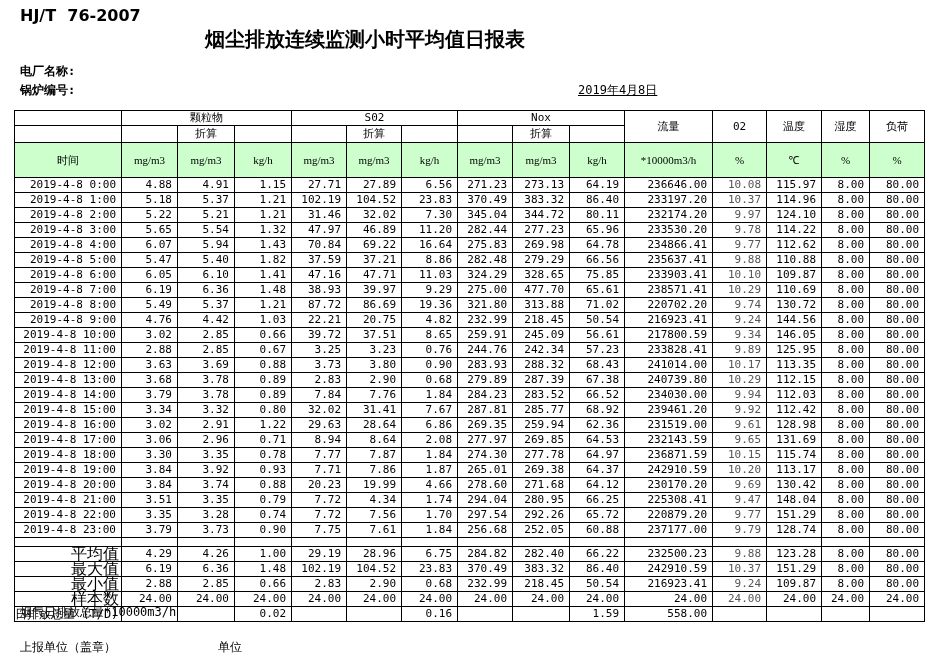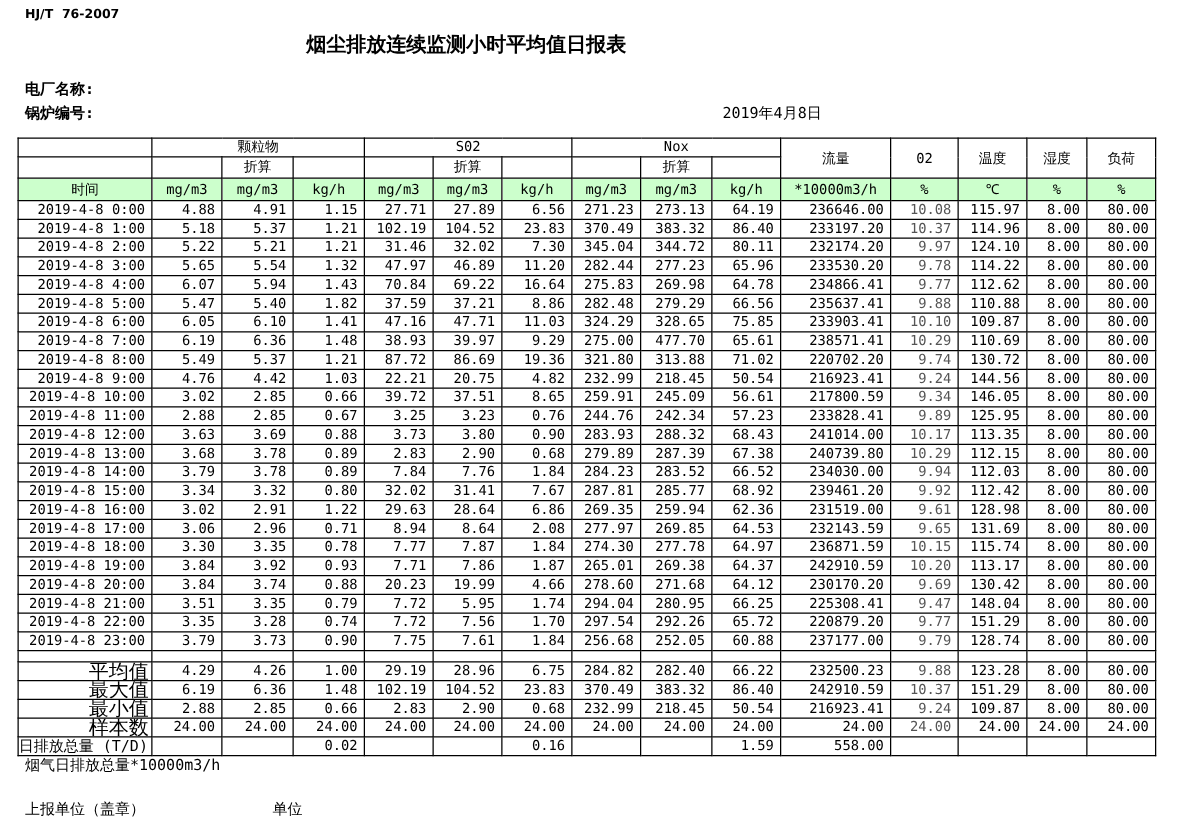--- a/index.html
+++ b/index.html
@@ -2,43 +2,43 @@
 <html><head>
 <meta charset="utf-8">
 <style>
   html,body { margin:0; padding:0; }
   body {
     width:946px; height:658px; background:#ffffff; color:#000;
     font-family:"DejaVu Sans Mono","Liberation Mono",monospace;
     position:relative; overflow:hidden;
   }
   .abs { position:absolute; white-space:pre; }
-  .std-no   { top:6px;  left:20px;  font-size:10px; font-weight:bold; font-family:"DejaVu Sans",sans-serif; }
-  .rpt-title{ top:26px; left:205px; font-size:16px; font-weight:bold;margin-left:40px; }
+  .std-no   { top:6px;  left:20px;  font-size:16px; font-weight:bold; font-family:"DejaVu Sans",sans-serif; }
+  .rpt-title{ top:26px; left:205px; font-size:20px; font-weight:bold; }
   .plant    { top:63px; left:20px;  font-size:12px; font-weight:bold; }
   .boiler   { top:82px; left:20px;  font-size:12px; font-weight:bold; }
-  .date     { top:82px; left:578px; font-size:12px; }
+  .date     { top:82px; left:578px; font-size:12px;text-decoration:underline; }
   .note1    { top:604px; left:20px; font-size:12px; }
   .note2    { top:639px; left:20px; font-size:12px; }
   .note3    { top:639px; left:218px; font-size:12px; }
 
   table.report {
     position:absolute; top:110px; left:14px;
     border-collapse:collapse; table-layout:fixed; width:910px;
   }
   .report td, .report th {
     border:1px solid #000; overflow:hidden; white-space:nowrap;
     font-size:11px; font-weight:normal; padding:0; line-height:14px;
   }
   .report th { text-align:center; }
   .hdr-cjk { font-size:12px; }
   .green { background:#ccffcc; }
   tr.band  { height:12px; }
   tr.sub   { height:17px; }
-  tr.units { height:18px; }
+  tr.units { height:35px;font-family:Liberation Serif, serif; }
   tr.datarow, tr.sumrow { height:15px; }
   tr.spacer-row { height:9px; }
   td.num { text-align:right; padding-right:5px; }
   td.o2col { color:#555;margin-left:48px; }
   td.label-right { text-align:right; font-size:16px; padding-right:2px; }
   td.label-left  { text-align:left;  font-size:12px; padding-left:0; }
 </style>
 </head>
 <body>
 
@@ -465,21 +465,21 @@
         <td class="num">130.42</td>
         <td class="num">8.00</td>
         <td class="num">80.00</td>
       </tr>
       <tr class="datarow">
         <td class="num">2019-4-8 21:00</td>
         <td class="num">3.51</td>
         <td class="num">3.35</td>
         <td class="num">0.79</td>
         <td class="num">7.72</td>
-        <td class="num">5.95</td>
+        <td class="num">4.34</td>
         <td class="num">1.74</td>
         <td class="num">294.04</td>
         <td class="num">280.95</td>
         <td class="num">66.25</td>
         <td class="num">225308.41</td>
         <td class="num o2col">9.47</td>
         <td class="num">148.04</td>
         <td class="num">8.00</td>
         <td class="num">80.00</td>
       </tr>

